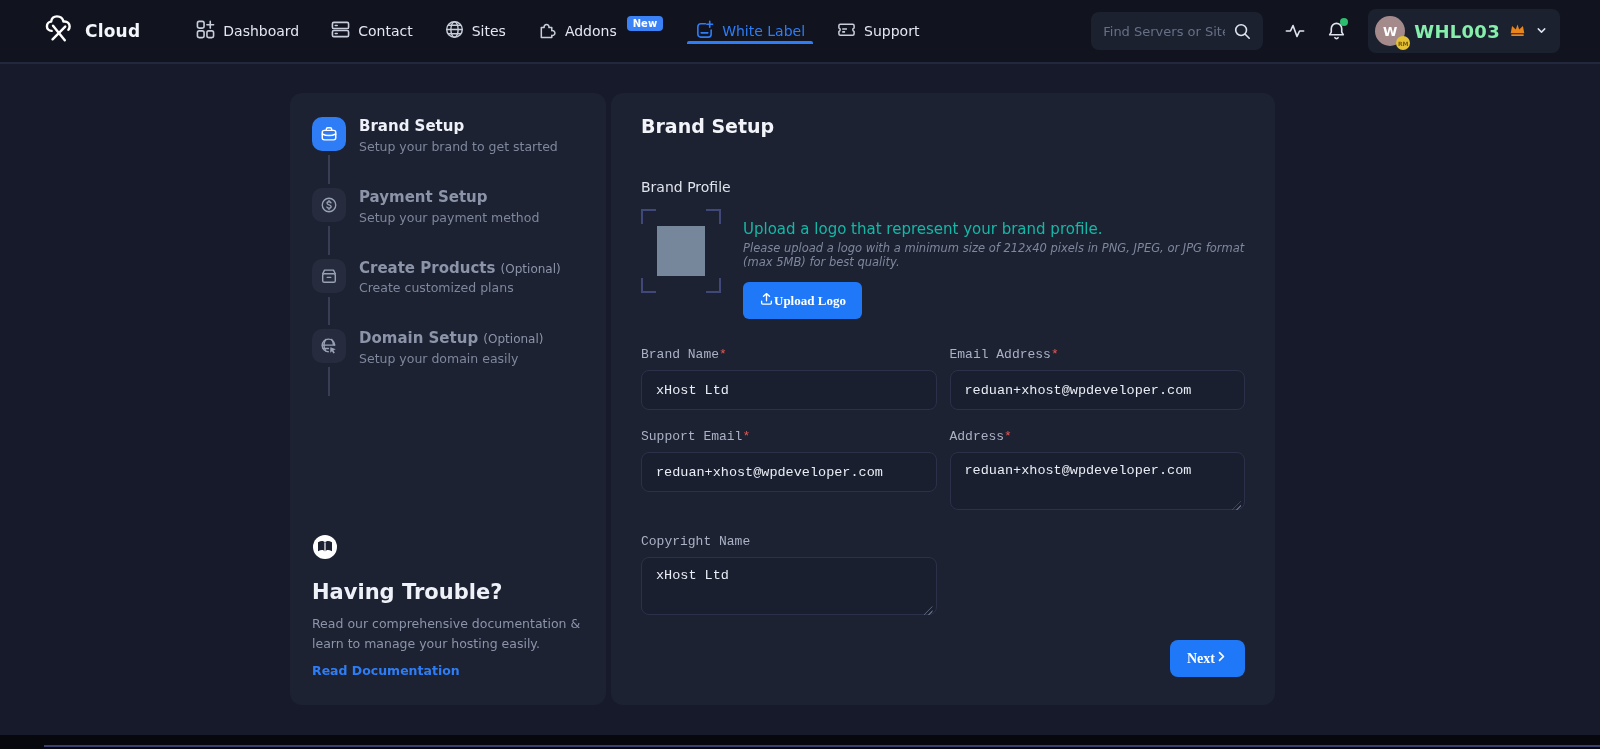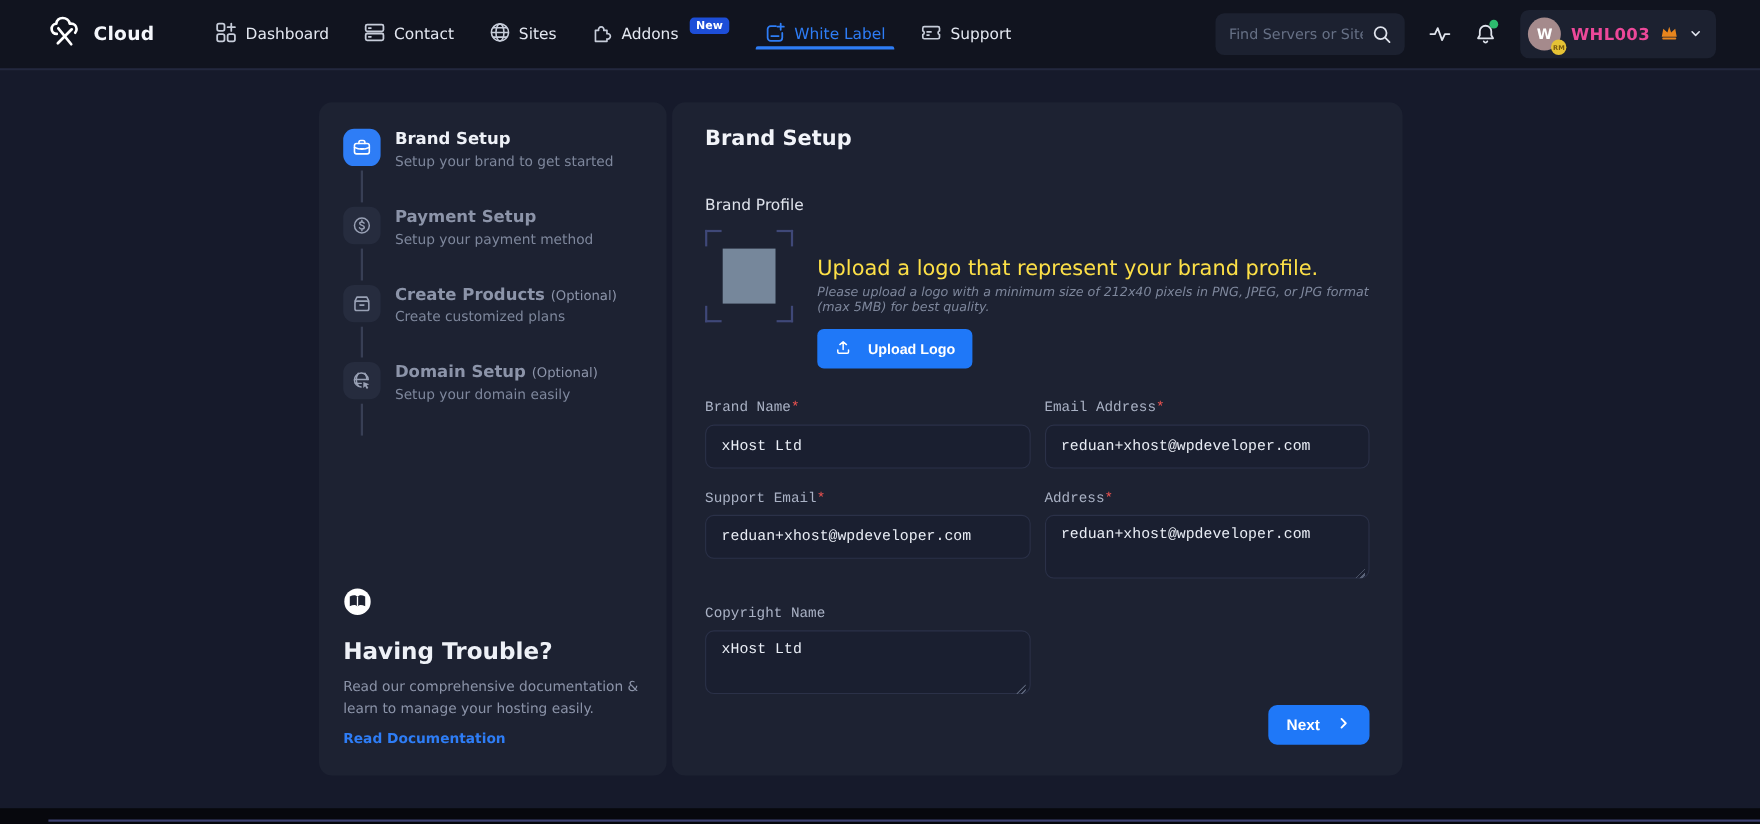--- a/index.html
+++ b/index.html
@@ -10,31 +10,31 @@
   
   .navbar { height:64px; background:#11141f; border-bottom:2px solid #23283e; display:flex; align-items:center; padding:0 40px 0 44px; flex-shrink:0; }
   .brand { display:flex; align-items:center; gap:7px; margin-right:40px; }
   .brand-name { color:#f4f6fb; font-size:17px; font-weight:bold; letter-spacing:.2px; }
   .nav-items { display:flex; align-items:center; height:64px; }
   .nav-item { display:flex; align-items:center; gap:8px; padding:0 16px; color:#e3e7f0; font-size:14px; cursor:pointer; position:relative; }
   .nav-item svg { stroke:#c7cdda; }
   .nav-item.active { color:#2e7df6; }
   .nav-item.active svg { stroke:#2e7df6; }
   .nav-item.active::after { content:""; position:absolute; left:8px; right:8px; bottom:-2px; height:3px; background:#2e7df6; border-radius:2px 2px 0 0; }
-  .badge-new { background:#1d4ed8; color:#fff; font-size:10px; font-weight:bold; padding:2px 6px; border-radius:4px; margin-left:2px; transform:translateY(-8px); }
+  .badge-new { background:#3b82f6; color:#fff; font-size:10px; font-weight:bold; padding:2px 6px; border-radius:4px; margin-left:2px; transform:translateY(-8px); }
   .nav-right { margin-left:auto; display:flex; align-items:center; gap:22px; }
   .search-box { width:172px; height:38px; background:#1c2130; border-radius:8px; display:flex; align-items:center; padding:0 12px; gap:8px; }
   .search-box input { flex:1; background:transparent; border:none; outline:none; color:#dfe3ec; font-size:13px; font-family:inherit; min-width:0; }
   .search-box input::placeholder { color:#667085; }
   .icon-btn { display:flex; align-items:center; position:relative; cursor:pointer; }
   .dot-green { position:absolute; top:-3px; right:-2px; width:8px; height:8px; border-radius:50%; background:#2dbd6e; }
   .user-chip { background:#1c2130; border-radius:8px; height:44px; display:flex; align-items:center; gap:9px; padding:0 12px 0 7px; cursor:pointer; }
   .avatar { width:30px; height:30px; border-radius:50%; background:#a58a8c; color:#fff; font-size:13px; font-weight:bold; display:flex; align-items:center; justify-content:center; position:relative; }
   .avatar-badge { position:absolute; right:-5px; bottom:-4px; width:14px; height:14px; border-radius:50%; background:#e5c235; color:#7a5b10; font-size:6px; font-weight:bold; display:flex; align-items:center; justify-content:center; }
-  .user-name { color:#ec4899; font-size:15px; font-weight:bold; letter-spacing:.3px; }
+  .user-name { color:#86efac; font-size:18px; font-weight:bold; letter-spacing:.3px; }
 
   
   .content { display:flex; gap:5px; padding:29px 0 0 290px; }
   .card { background:#1d2232; border-radius:12px; height:612px; }
 
   
   .stepper-card { width:316px; padding:24px 22px 26px; display:flex; flex-direction:column; }
   .step { display:flex; gap:13px; position:relative; padding-bottom:34px; }
   .step:not(:last-child)::after { content:""; position:absolute; left:16px; top:38px; bottom:4px; width:2px; background:#383f55; }
   .step-icon { width:34px; height:34px; border-radius:10px; background:#262c3e; display:flex; align-items:center; justify-content:center; flex-shrink:0; z-index:1; }
@@ -56,23 +56,23 @@
   .section-label { color:#dfe3ec; font-size:14px; margin-top:42px; }
   .profile-row { display:flex; gap:22px; margin-top:14px; }
   .logo-frame { width:80px; height:84px; position:relative; flex-shrink:0; }
   .corner { position:absolute; width:15px; height:15px; border:0 solid #3f4878; }
   .corner.tl { top:0; left:0; border-top-width:2px; border-left-width:2px; }
   .corner.tr { top:0; right:0; border-top-width:2px; border-right-width:2px; }
   .corner.bl { bottom:0; left:0; border-bottom-width:2px; border-left-width:2px; }
   .corner.br { bottom:0; right:0; border-bottom-width:2px; border-right-width:2px; }
   .logo-square { position:absolute; left:16px; top:17px; width:48px; height:50px; background:#76879b; }
   .logo-head { color:#f2f4f9; font-size:15px; font-weight:600; }
-  .logo-sub { color:#fde047; font-size:19px; margin-top:24px; }
+  .logo-sub { color:#14b8a6; font-size:15px; margin-top:11px; }
   .logo-note { color:#7e879c; font-size:11.5px; font-style:italic; margin-top:3px; }
-  .btn-blue { background:#1f78f8; color:#fff; border:none; border-radius:6px; font-family:Liberation Sans, sans-serif; font-size:13px; font-weight:600; display:inline-flex; align-items:center; gap:15px; padding:9px 16px; cursor:pointer; }
+  .btn-blue { background:#1f78f8; color:#fff; border:none; border-radius:6px; font-family:Liberation Serif, serif; font-size:13px; font-weight:600; display:inline-flex; align-items:center; gap:0; padding:9px 16px; cursor:pointer; }
   .upload-btn { margin-top:13px; }
   .form-grid { display:grid; grid-template-columns:1fr 1fr; column-gap:13px; row-gap:19px; margin-top:28px;font-family:Liberation Mono, monospace; }
   .field-label { font-size:13px; color:#aab2c5; display:block; margin-bottom:8px; }
   .req { color:#ef5350; }
   .field input { width:100%; height:40px; background:#1a1f30; border:1px solid #2b3148; border-radius:8px; color:#e9edf5; font-size:13.5px; font-family:inherit; padding:0 14px; outline:none; }
   .field textarea { width:100%; height:58px; background:#1a1f30; border:1px solid #2b3148; border-radius:8px; color:#e9edf5; font-size:13.5px; font-family:inherit; padding:10px 14px; outline:none; resize:none; }
   .ta-wrap { position:relative; }
   .ta-wrap::after { content:""; position:absolute; right:4px; bottom:5px; width:9px; height:9px;
      background:repeating-linear-gradient(135deg, transparent 0 2px, #5a6378 2px 3.5px);
      clip-path:polygon(100% 0, 100% 100%, 0 100%); }

